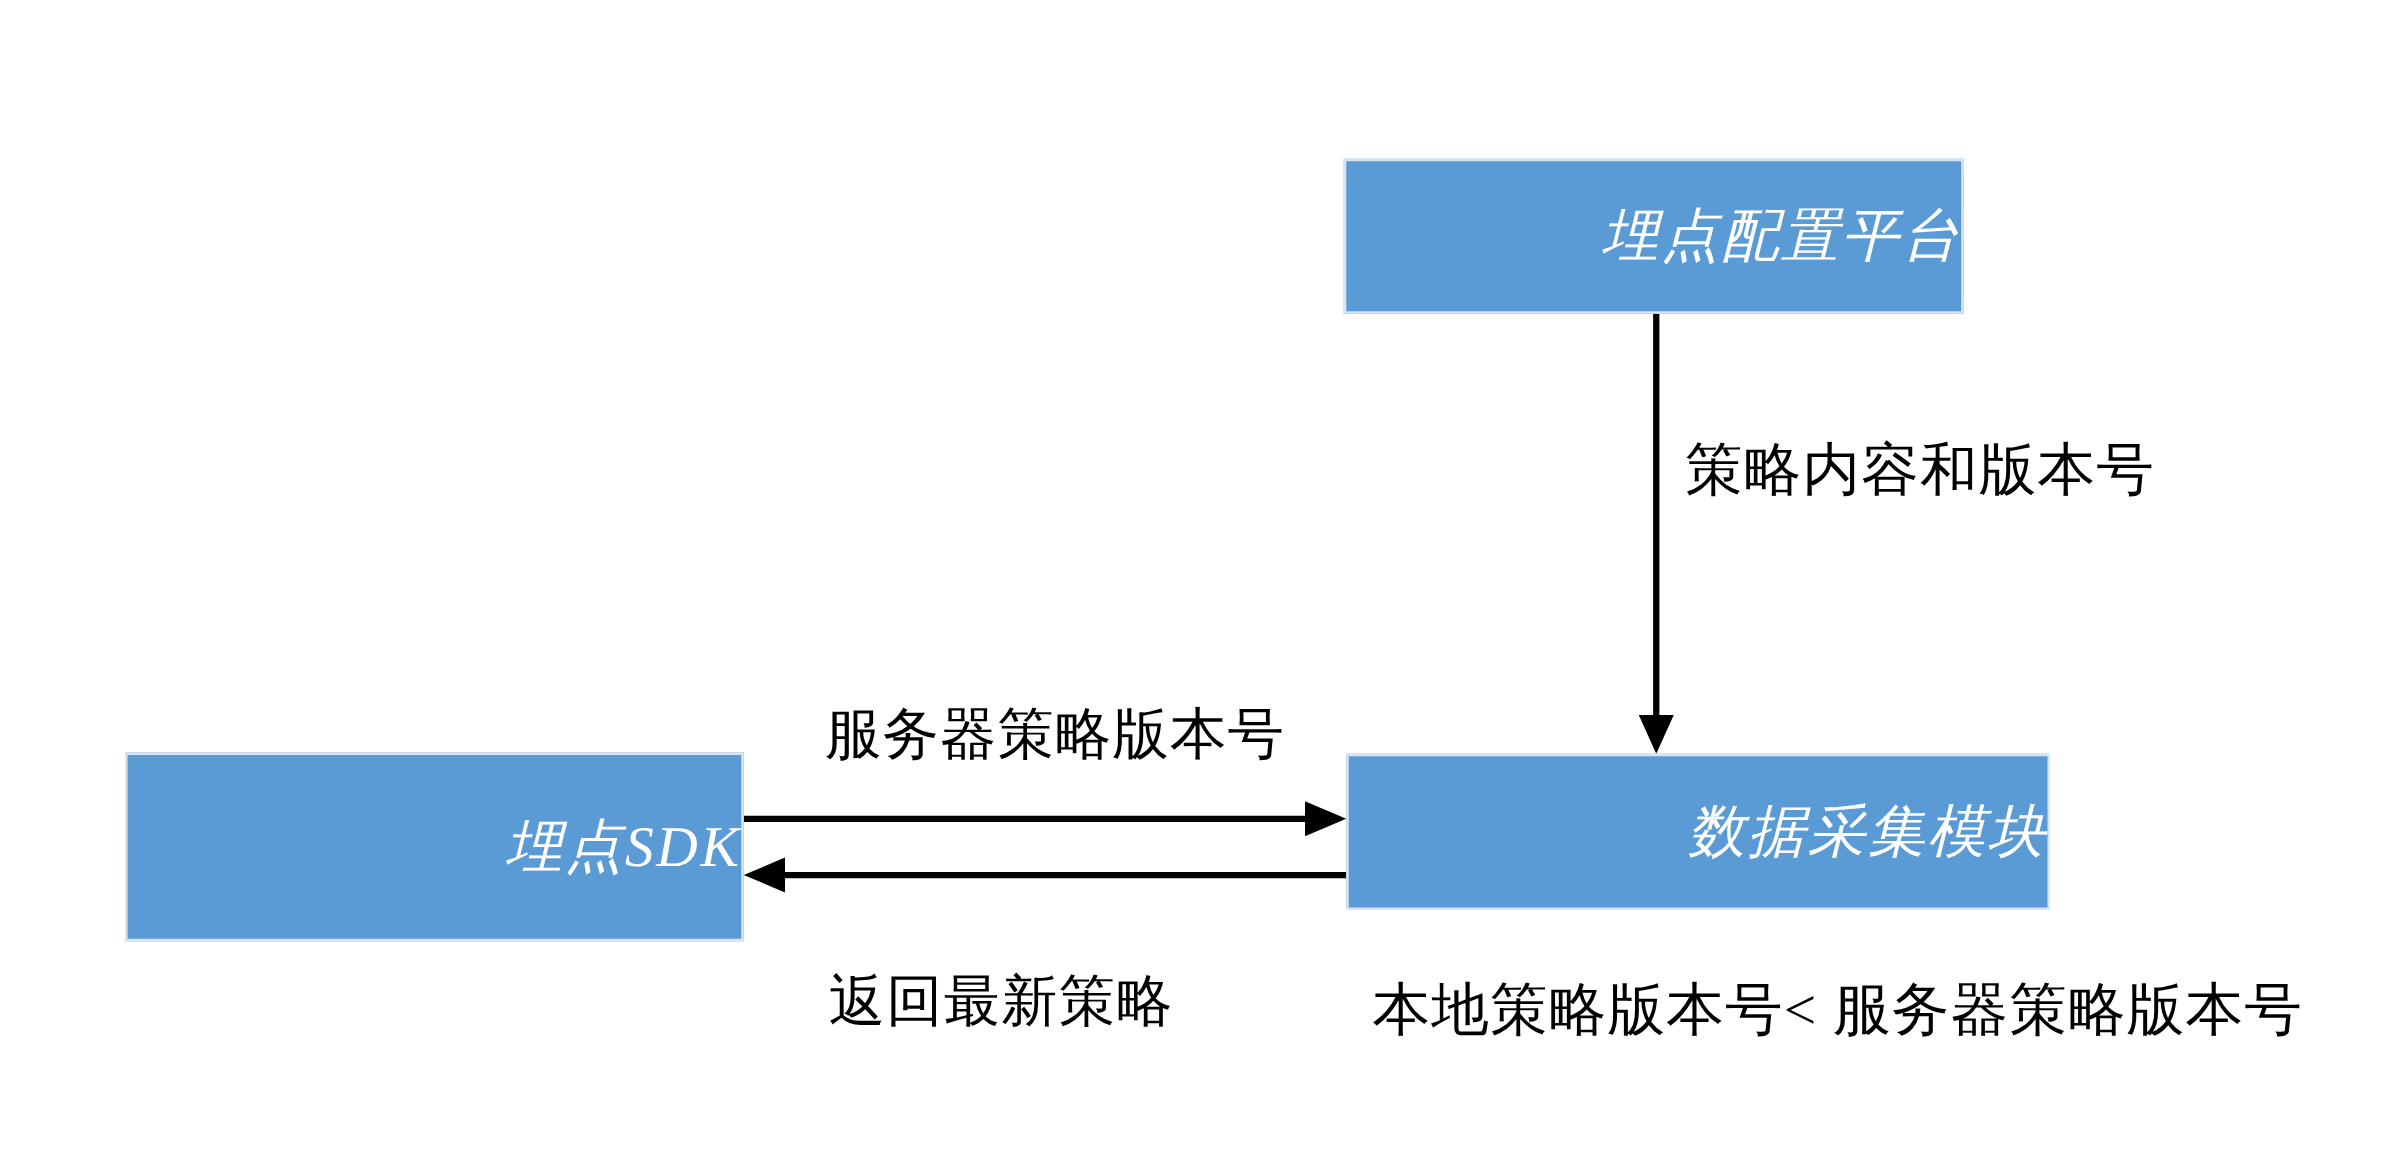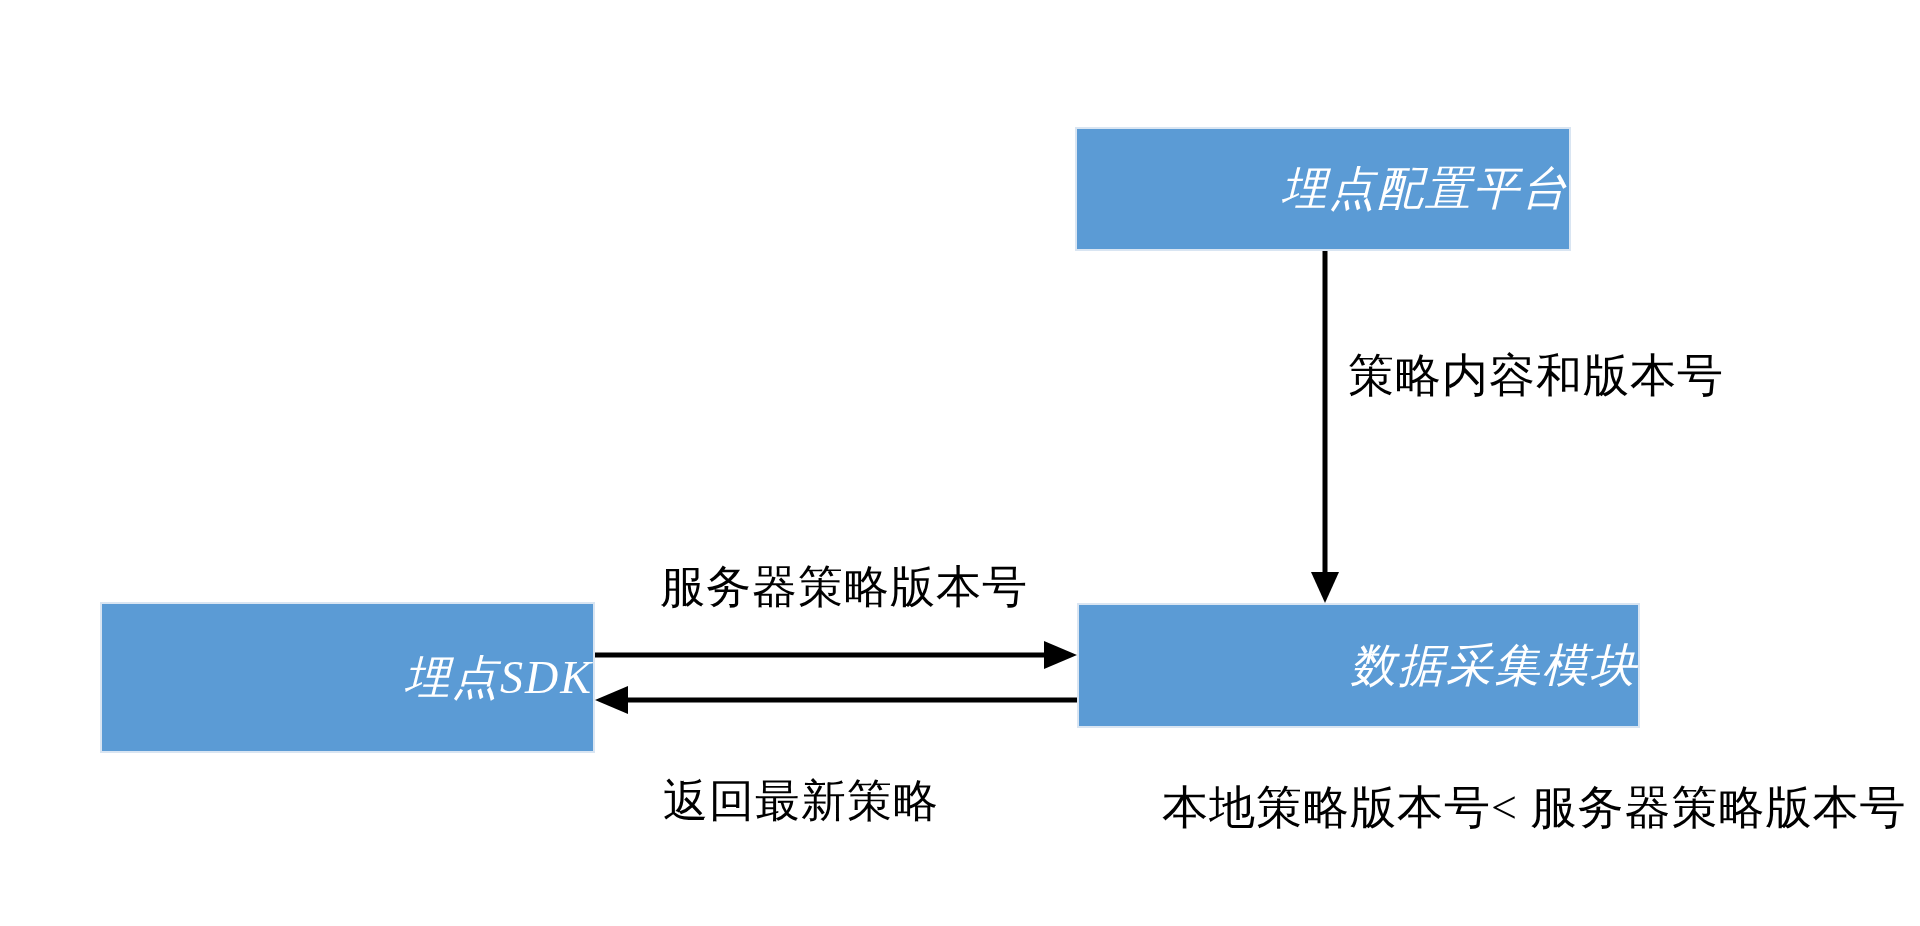--- a/index.html
+++ b/index.html
@@ -40,21 +40,21 @@
     position:absolute;
     color:var(--label-text);
     font-size:45px;
     line-height:1.15;
     white-space:nowrap;
     letter-spacing:1px;
   }
   .label-policy-content{left:1348px;top:350px;font-size:46px;}
   .label-local-version{left:660px;top:562px;}
   .label-return-policy{left:663px;top:732px;margin-top:44px;}
-  .label-annotation{left:1162px;top:782px;font-size:46px;}
+  .label-annotation{left:1098px;top:782px;font-size:46px;}
 </style>
 </head>
 <body>
 
 <div class="canvas">
 
   <svg class="arrows" viewBox="0 0 1920 926" xmlns="http://www.w3.org/2000/svg">
     <g>
       <line x1="1325" y1="251" x2="1325" y2="576"></line>
       <polygon points="1325,603 1311,572 1339,572"></polygon>

